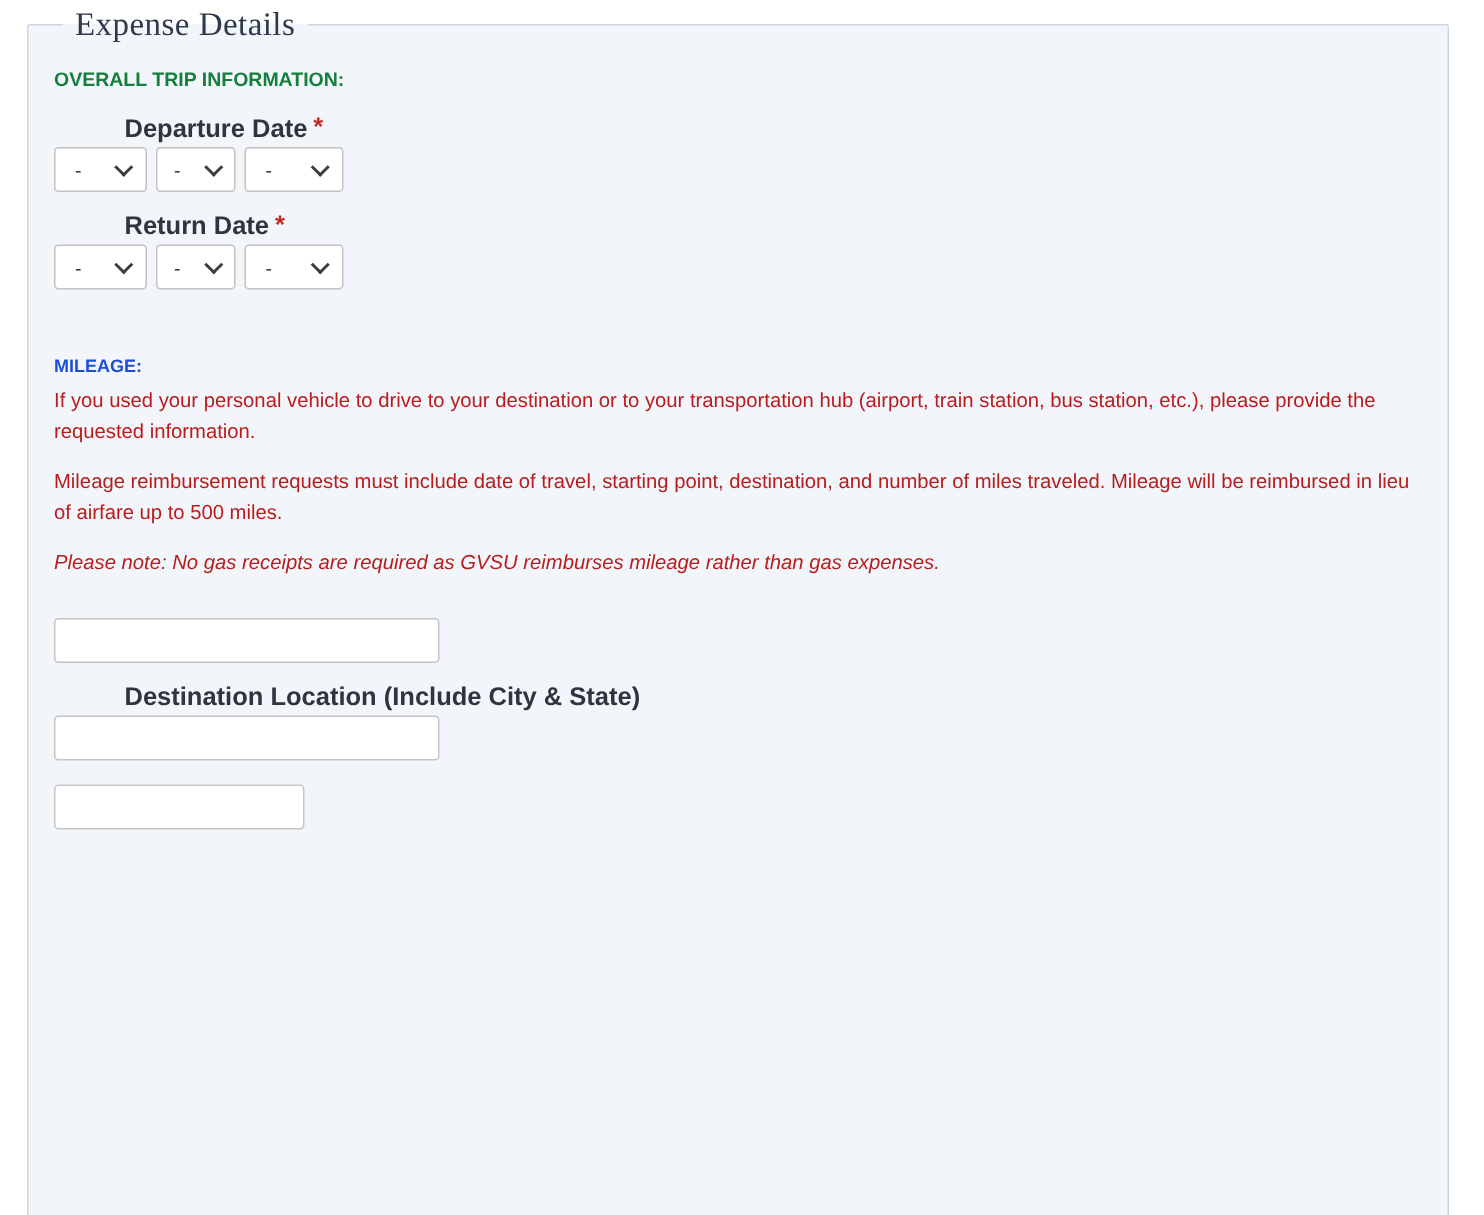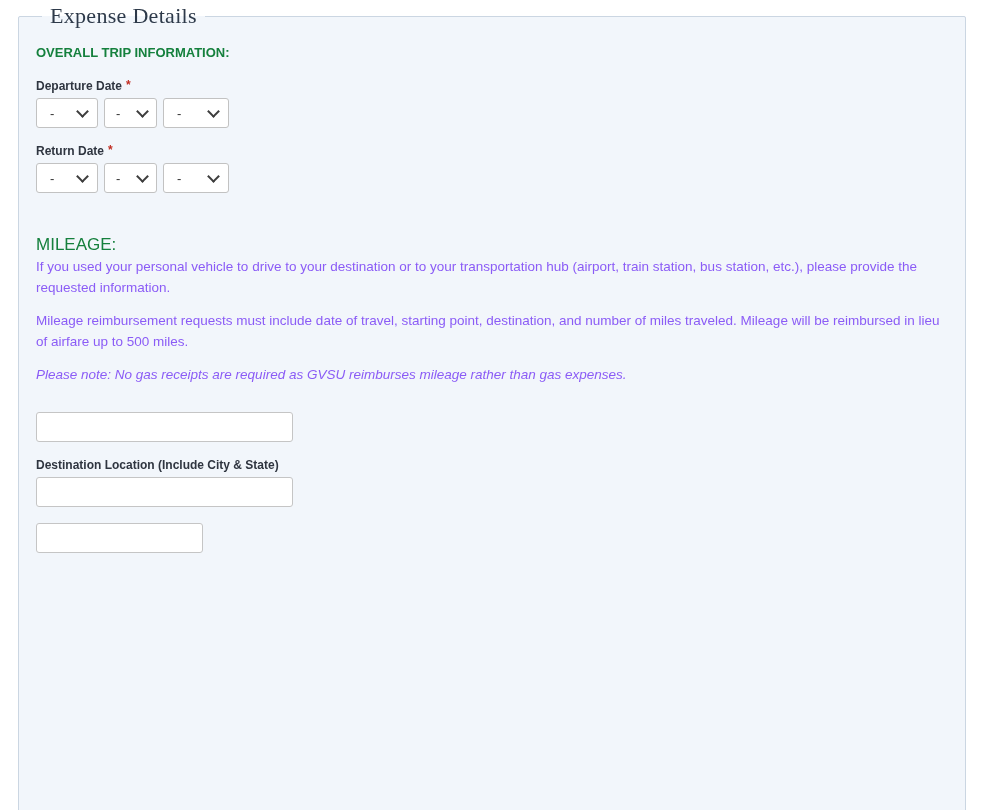--- a/index.html
+++ b/index.html
@@ -31,25 +31,26 @@
     margin-left: 6px;
   }
   .section-heading {
     font-size: 13px;
     font-weight: 700;
     color: #15803d;
     margin: 16px 0 19px 0;
   }
   .field { margin-bottom: 16px; }
   .label-row {
-    font-size: 12px;
+    font-size: 17px;
     line-height: 14px;
     font-weight: 700;
     color: #2f3540;
     margin-bottom: 5px;
+    margin-left: 47px;
   }
   .req {
     color: #c02d22;
     margin-left: 4px;
     font-weight: 700;
     position: relative;
     top: -1px;
   }
   .select-row { display: flex; gap: 6px; }
   .select-box {
@@ -109,30 +110,30 @@
   }
   .resize-grip {
     position: absolute;
     right: 2px;
     bottom: 2px;
     width: 10px;
     height: 10px;
     pointer-events: none;
   }
   .mileage-heading {
-    font-size: 17px;
-    font-weight: 400;
-    color: #15803d;
+    font-size: 12px;
+    font-weight: 700;
+    color: #1d4ed8;
     margin: 41px 0 0 0;
     line-height: 21px;
   }
   p.body-text {
     font-size: 13.5px;
     line-height: 21px;
-    color: #8b5cf6;
+    color: #b91c1c;
     max-width: 913px;
     margin: 0 0 12px 0;
   }
   p.body-text.first { margin-top: 1px; }
   p.body-text.note {
     font-style: italic;
     margin: 0 0 27px 0;
   }
 </style>
 </head>

